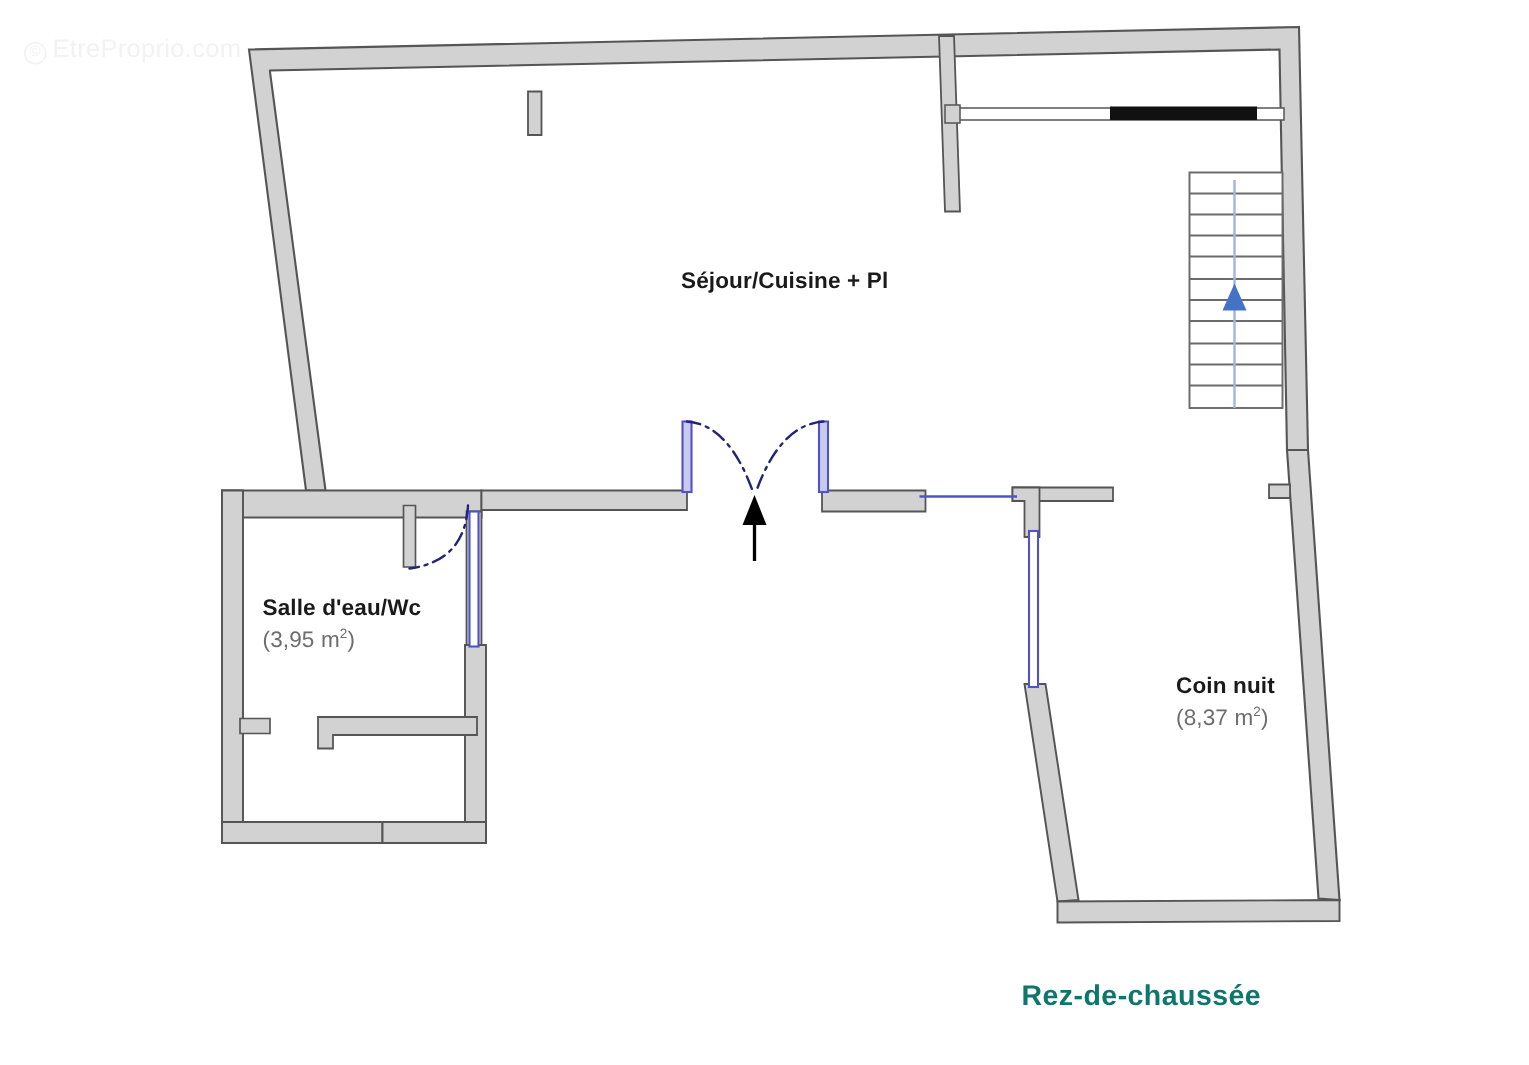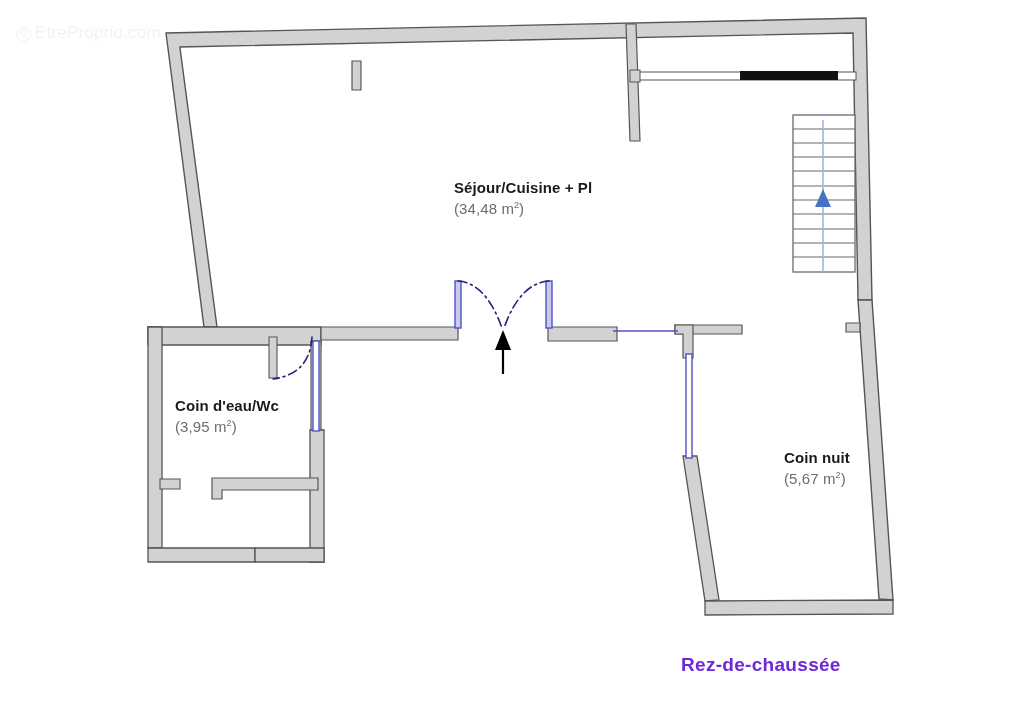--- a/index.html
+++ b/index.html
@@ -76,21 +76,21 @@
   .room-area sup {
     font-size: 9px;
     vertical-align: super;
     line-height: 0;
   }
   .plan-title {
     position: absolute;
     font-family: "Liberation Sans", sans-serif;
     font-size: 19px;
     font-weight: bold;
-    color: #6d28d9;
+    color: #0f766e;
     letter-spacing: 0.3px;
     white-space: nowrap;
     user-select: none;
   }
 </style>
 </head>
 <body>
 
 <div id="plan-root">
 
@@ -227,28 +227,27 @@
     </g>
 
   </svg>
 
   <div class="watermark">
     <span class="wm-c">©</span><span>EtreProprio.com</span>
   </div>
 
   <div class="room-label" style="left:454px; top:178px;">
     <div class="room-name">Séjour/Cuisine + Pl</div>
-    <div class="room-area"><span>(34,48 m</span><sup>2</sup><span>)</span></div>
   </div>
 
   <div class="room-label" style="left:175px; top:396px;">
-    <div class="room-name">Coin d'eau/Wc</div>
+    <div class="room-name">Salle d'eau/Wc</div>
     <div class="room-area"><span>(3,95 m</span><sup>2</sup><span>)</span></div>
   </div>
 
   <div class="room-label" style="left:784px; top:448px;">
     <div class="room-name">Coin nuit</div>
-    <div class="room-area"><span>(5,67 m</span><sup>2</sup><span>)</span></div>
+    <div class="room-area"><span>(8,37 m</span><sup>2</sup><span>)</span></div>
   </div>
 
   <div class="plan-title" style="left:681px; top:654px;">Rez-de-chaussée</div>
 
 </div>
 
 </body></html>

